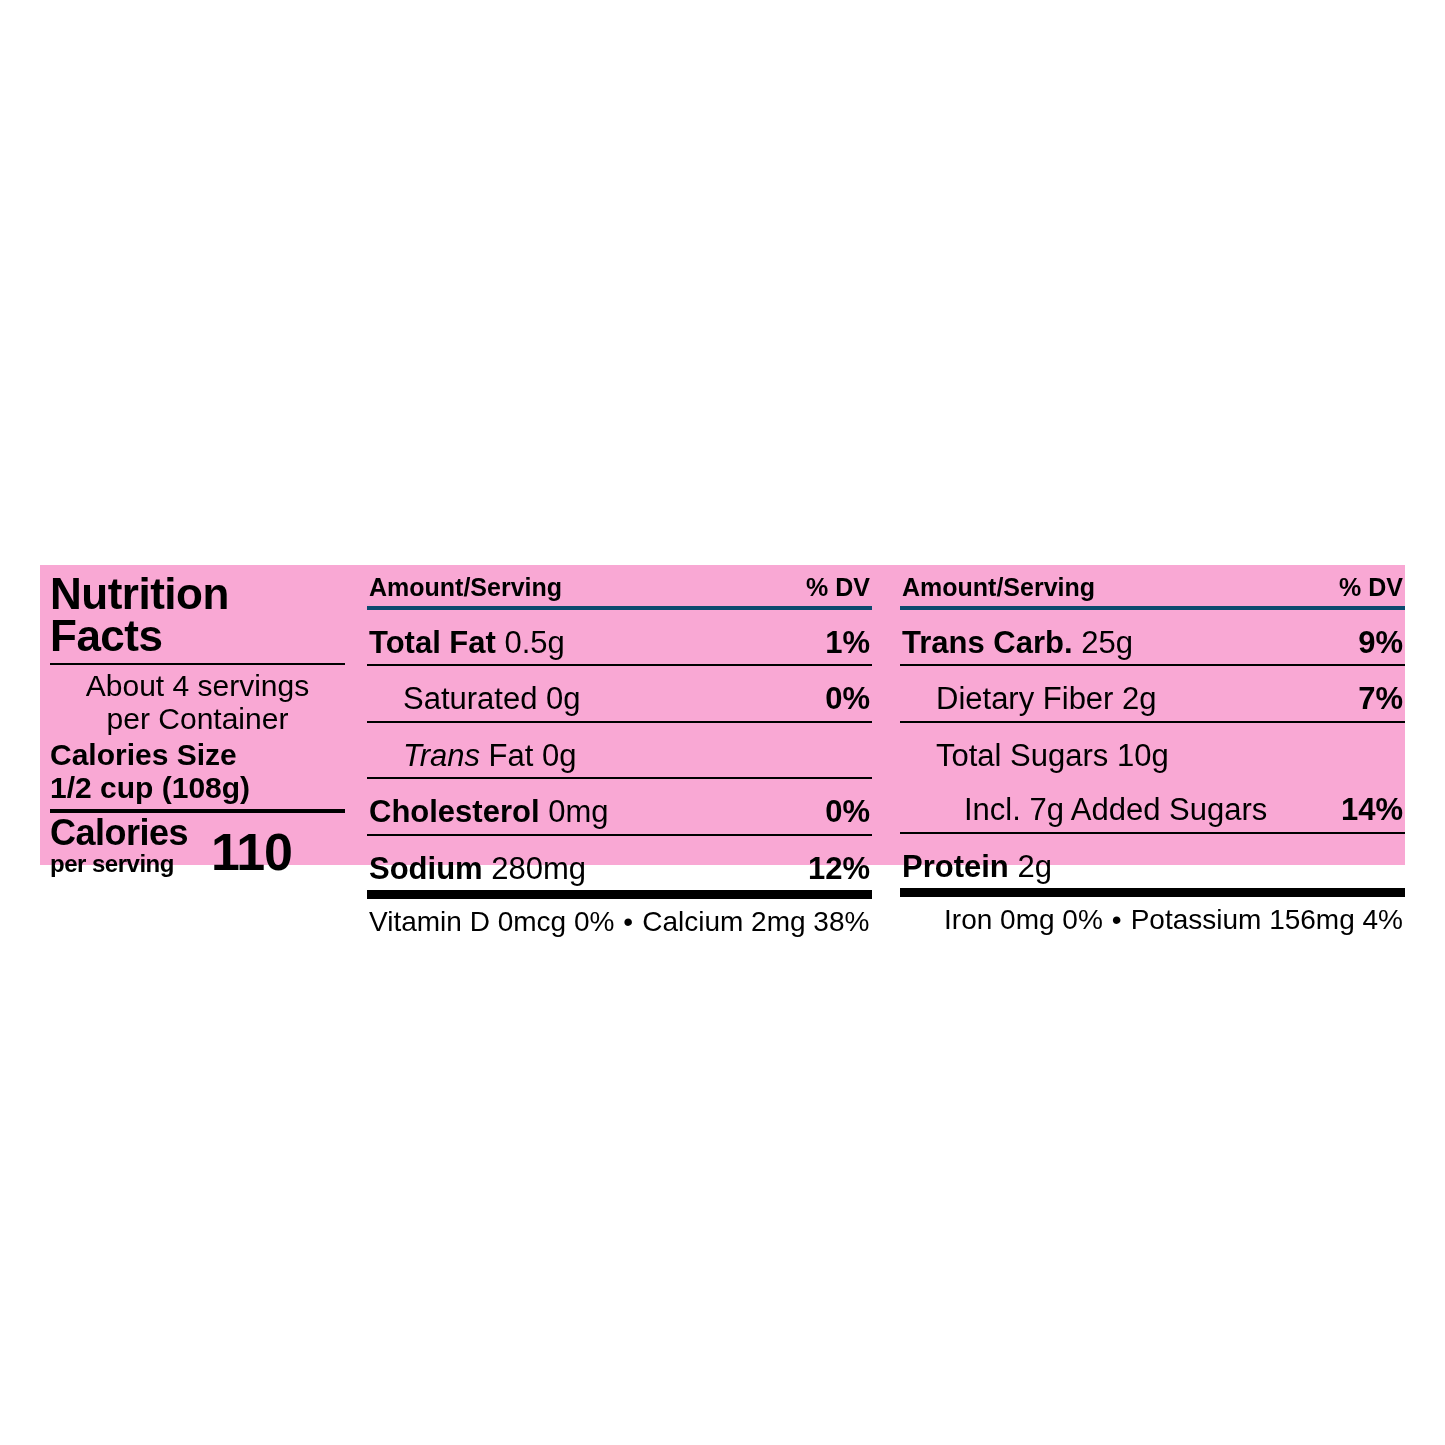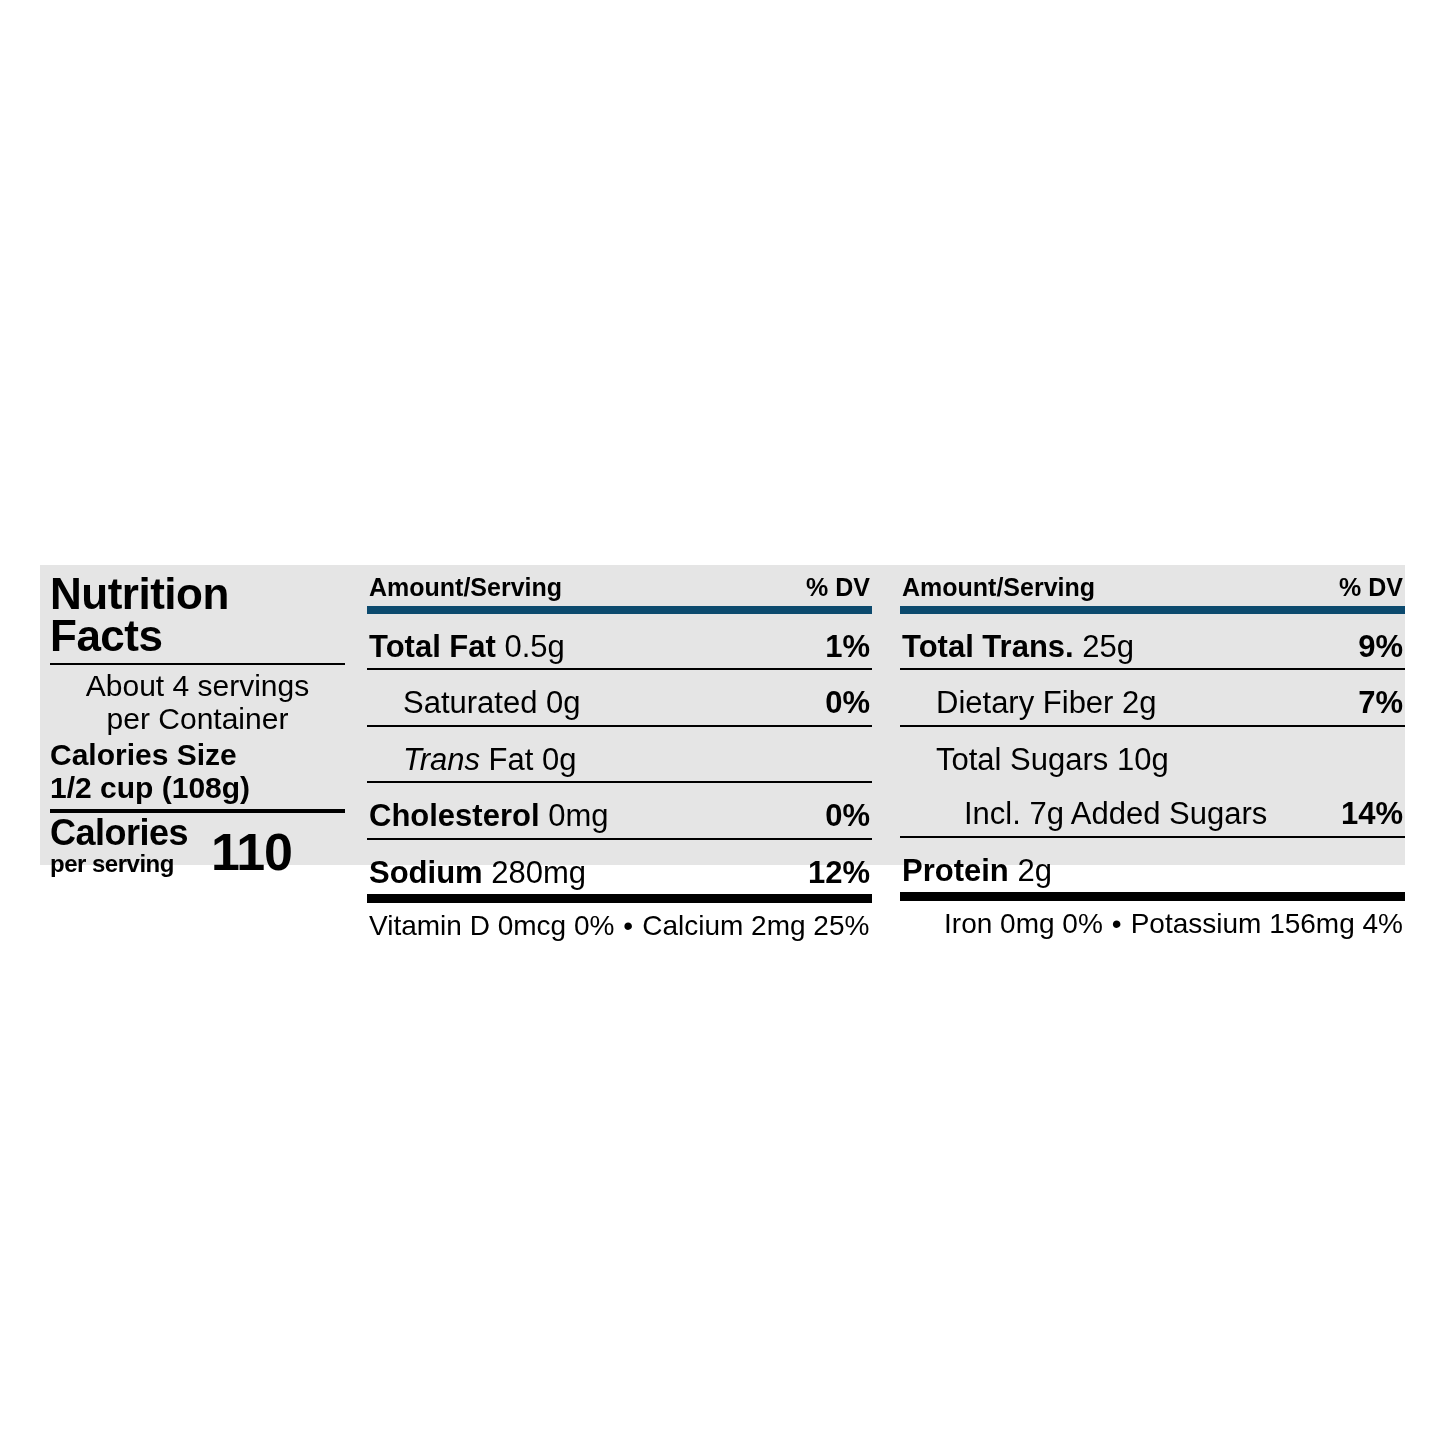--- a/index.html
+++ b/index.html
@@ -14,21 +14,21 @@
     color: #000000;
     position: relative;
   }
 
   .panel {
     position: absolute;
     left: 40px;
     top: 565px;
     width: 1365px;
     height: 300px;
-    background: #e5e5e5;
+    background: #f9a8d4;
     display: flex;
     flex-direction: row;
     align-items: flex-start;
   }
 
   
   .col-left {
     width: 305px;
     flex: 0 0 305px;
     padding-top: 8px;
@@ -100,21 +100,21 @@
   .col-mid { margin-left: 22px; }
   .col-right { margin-left: 28px; }
 
   .hdr {
     display: flex;
     justify-content: space-between;
     align-items: baseline;
     font-size: 25px;
     font-weight: bold;
     padding: 0 2px 4px 2px;
-    border-bottom: 8px solid #0c4a6e;
+    border-bottom: 4px solid #0c4a6e;
   }
   .nrow {
     display: flex;
     justify-content: space-between;
     align-items: baseline;
     font-size: 31px;
     padding: 16px 2px 5px 2px;
     border-bottom: 2px solid #000;
     line-height: 1.08;
   }
@@ -187,32 +187,32 @@
       <span class="nm"><b>Cholesterol</b><span> 0mg</span></span>
       <span class="dv">0%</span>
     </div>
 
     <div class="nrow thick">
       <span class="nm"><b>Sodium</b><span> 280mg</span></span>
       <span class="dv">12%</span>
     </div>
 
     <div class="micro">
-      <span>Vitamin D 0mcg 0%</span><span class="dot">•</span><span>Calcium 2mg 25%</span>
+      <span>Vitamin D 0mcg 0%</span><span class="dot">•</span><span>Calcium 2mg 38%</span>
     </div>
   </div>
 
   <div class="col-nutr col-right">
     <div class="hdr">
       <span>Amount/Serving</span>
       <span>% DV</span>
     </div>
 
     <div class="nrow">
-      <span class="nm"><b>Total Trans.</b><span> 25g</span></span>
+      <span class="nm"><b>Trans Carb.</b><span> 25g</span></span>
       <span class="dv">9%</span>
     </div>
 
     <div class="nrow">
       <span class="nm ind1">Dietary Fiber 2g</span>
       <span class="dv">7%</span>
     </div>
 
     <div class="nrow nb">
       <span class="nm ind1">Total Sugars 10g</span>

